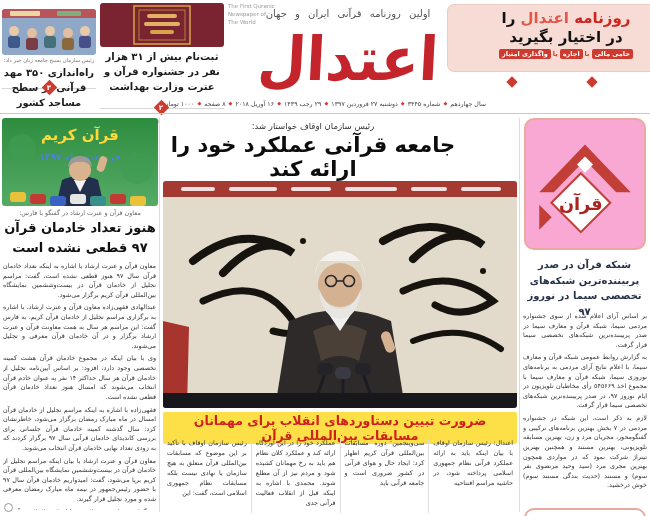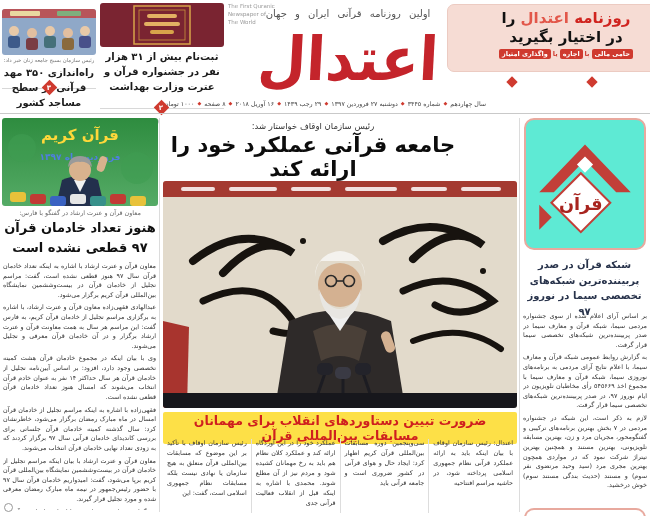--- a/index.html
+++ b/index.html
@@ -52,21 +52,21 @@
              color:#0c0c0c;letter-spacing:-.5px;}
   .sub-head{left:163px;top:412px;width:354px;text-align:center;}
   .sub-head span{display:inline-block;background:#fde047;color:#cf1f1f;font-size:12.5px;
                  font-weight:bold;padding:1px 8px;border-radius:2px;}
   .lead-cols{left:163px;top:439px;width:354px;height:74px;display:flex;direction:rtl;overflow:hidden;}
   .lead-cols > div{flex:1;padding:0 4px;border-left:1px solid #ddd;font-size:6.4px;line-height:1.55;
                    text-align:justify;color:#333;overflow:hidden;}
   .lead-cols > div:last-child{border-left:none;}
   
   .logo-box{left:524px;top:118px;width:122px;height:132px;border:2px solid #e8a99e;border-radius:10px;
-            box-sizing:border-box;display:flex;align-items:center;justify-content:center;background:#5eead4;}
+            box-sizing:border-box;display:flex;align-items:center;justify-content:center;background:#f9a8d4;}
   .right-head{left:521px;top:257px;width:127px;text-align:center;font-size:10px;font-weight:bold;
               color:#27324a;line-height:1.55;}
   .right-body{left:523px;top:312px;width:124px;height:193px;overflow:hidden;font-size:6.4px;
               line-height:1.5;text-align:justify;color:#333;}
   .right-body p{margin:0 0 3px 0;}
   .next-box{left:524px;top:508px;width:122px;height:10px;border:2px solid #e8a99e;border-bottom:none;
             border-radius:10px 10px 0 0;box-sizing:border-box;}
 </style>
 </head>
 <body>

